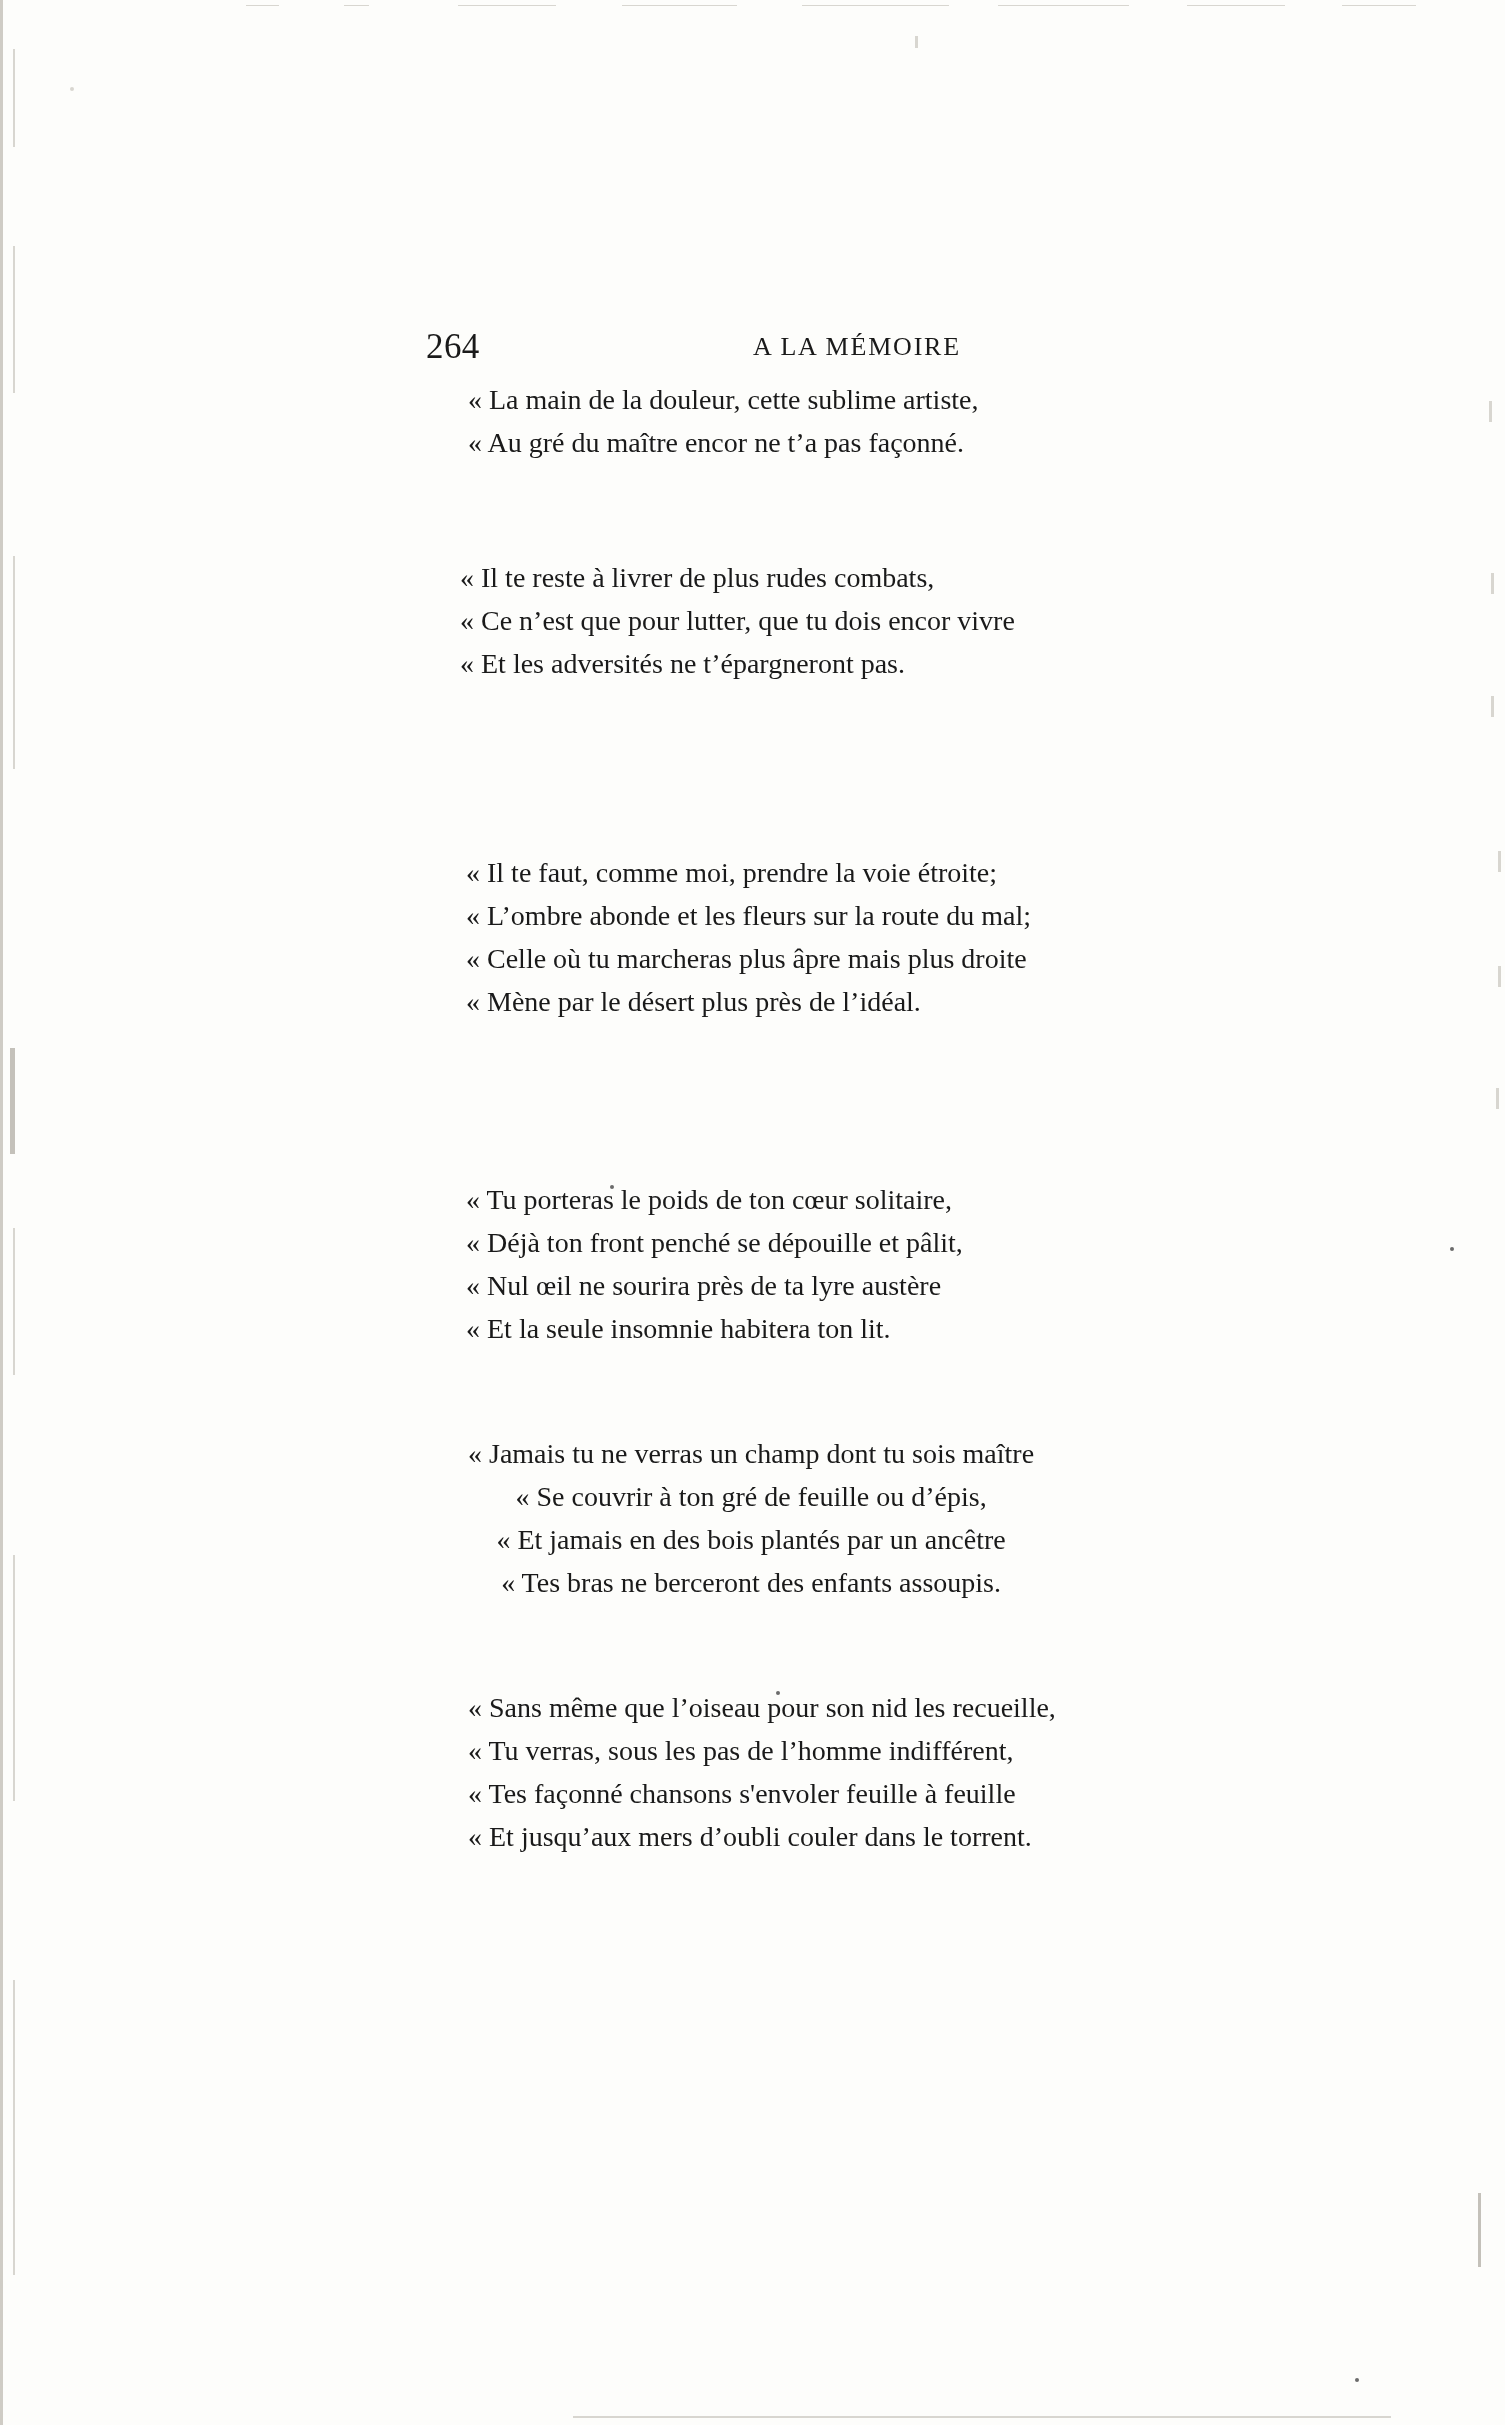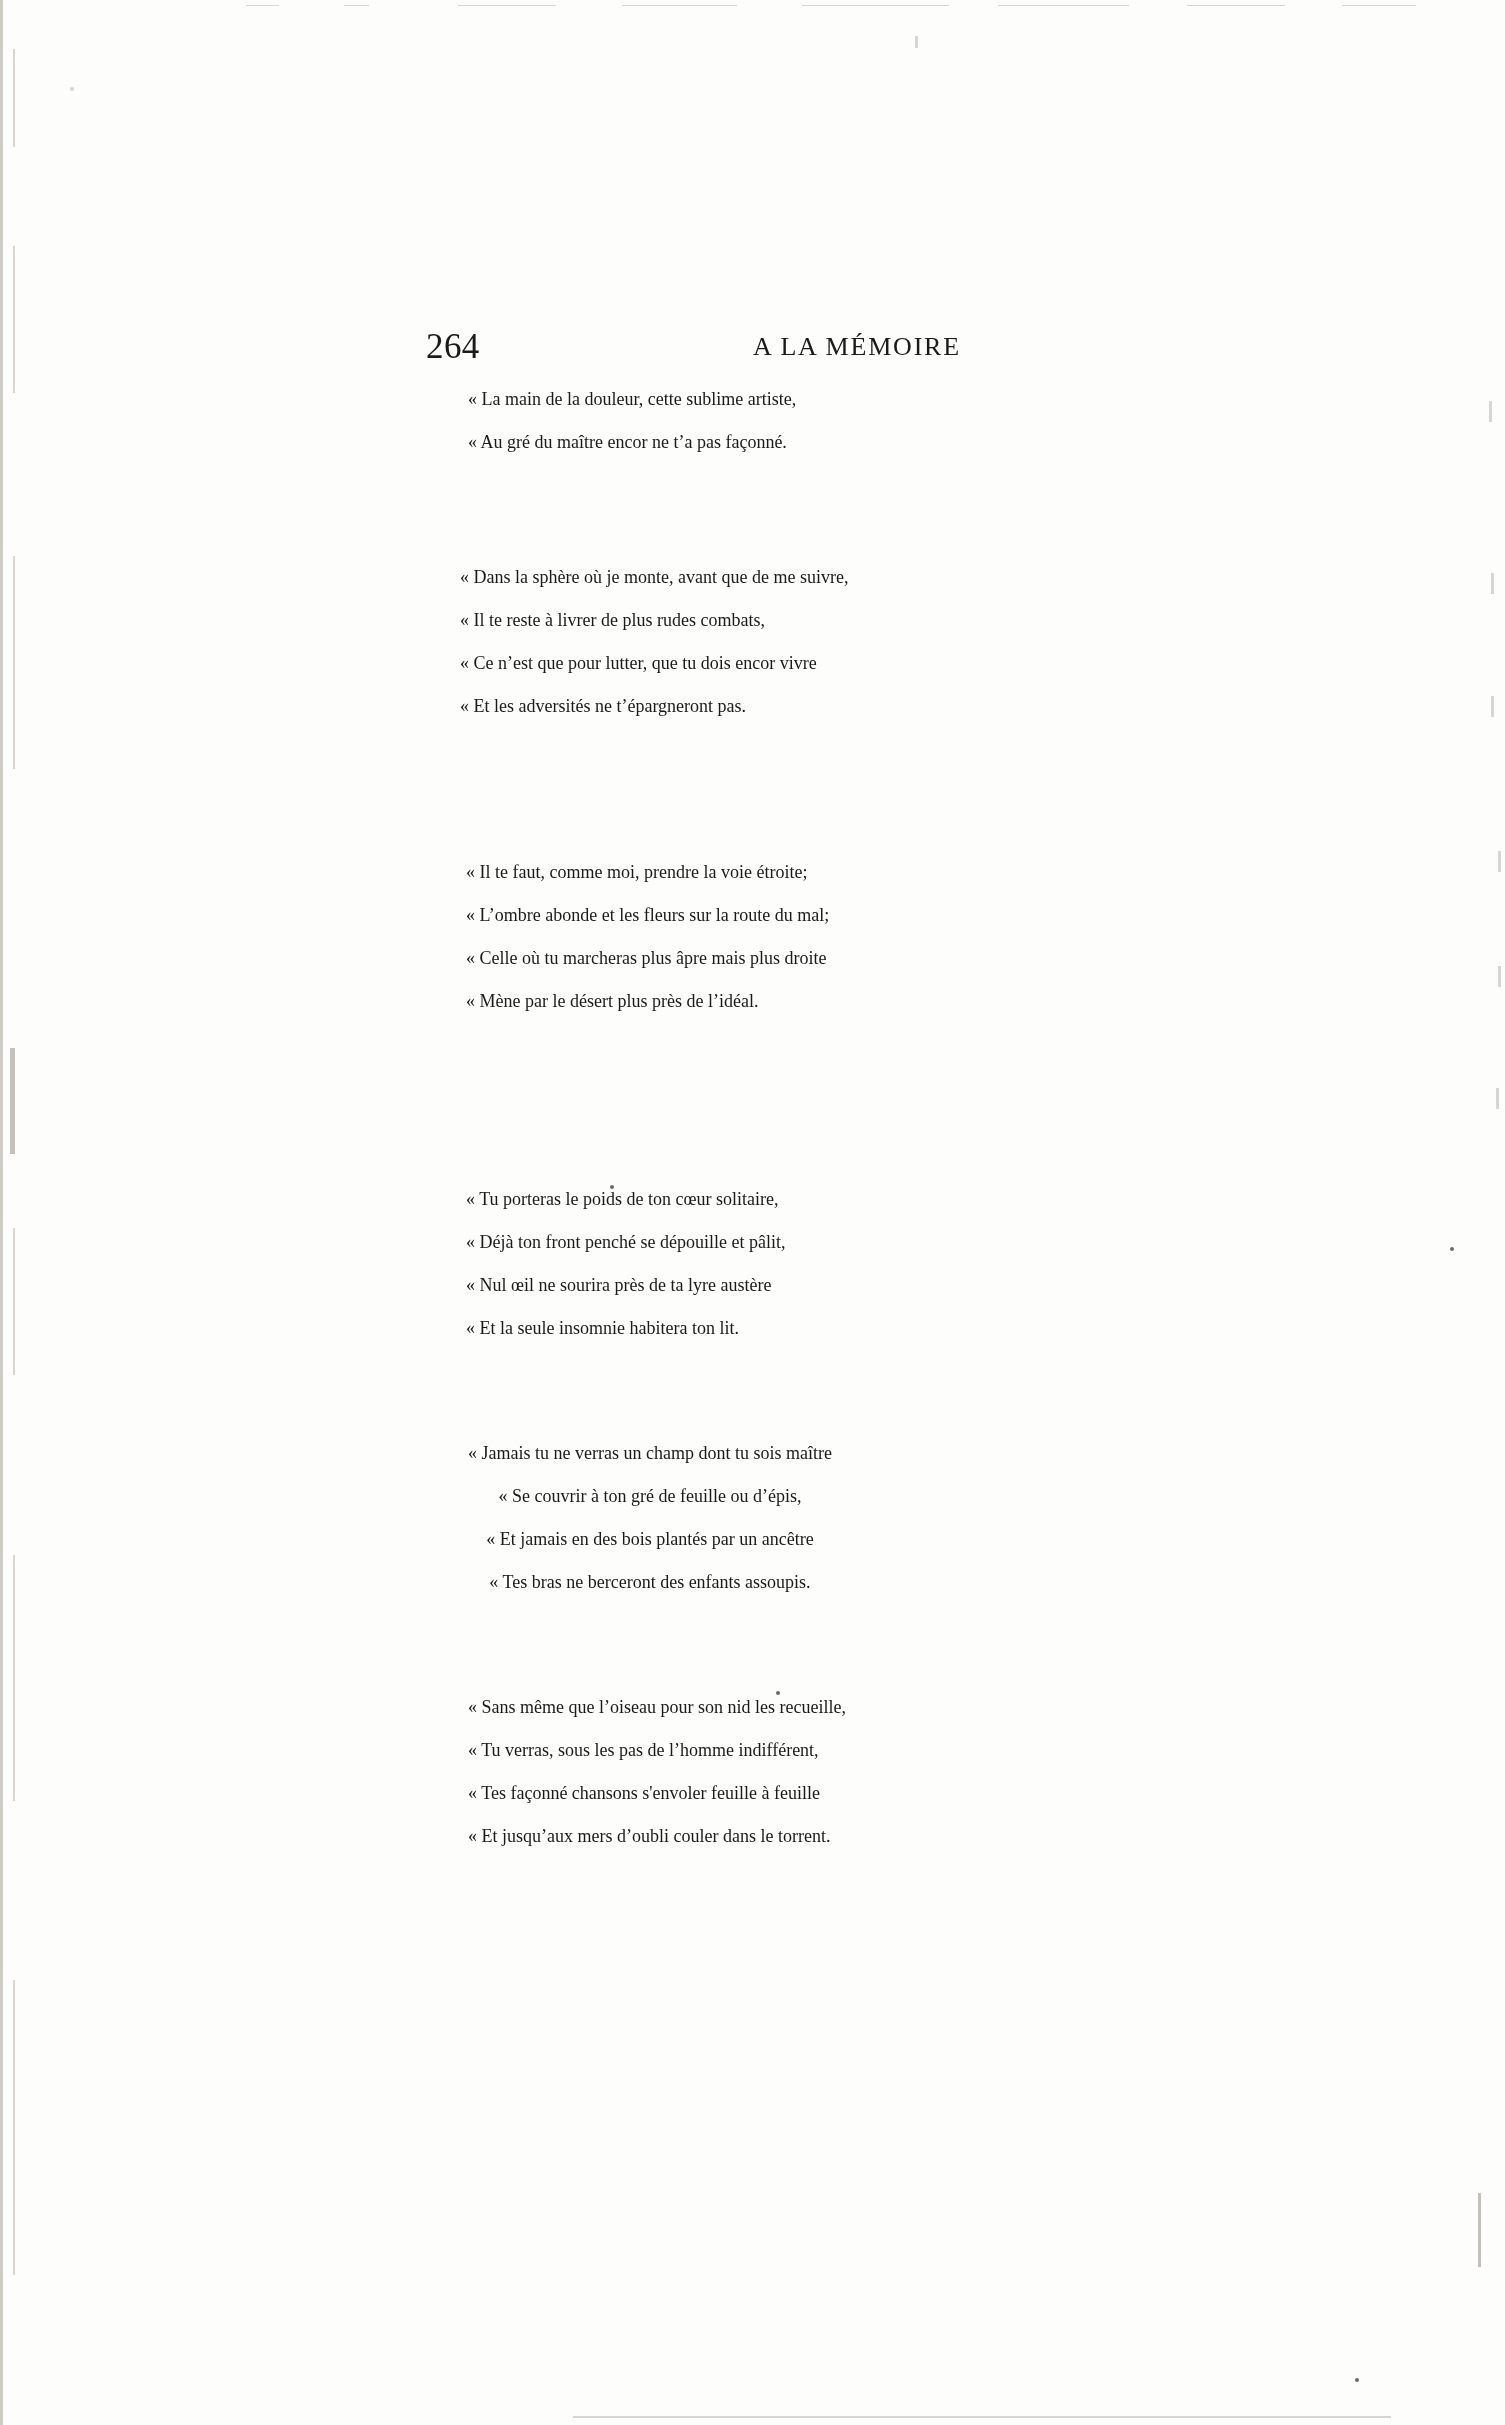--- a/index.html
+++ b/index.html
@@ -56,21 +56,21 @@
     left: 327px;
     top: 4.9px;
     font-size: 26px;
     letter-spacing: 1.8px;
     font-variant: small-caps;
     text-transform: uppercase;
   }
 
   .stanza {
     position: absolute;
-    font-size: 18px;
+    font-size: 28px;
     line-height: 43px;
     white-space: nowrap;
   }
   .verse {
     display: block;
     white-space: pre;
   }
 
   
   #stanza-0 { left: 468px; top: 378px; }
@@ -130,21 +130,20 @@
     <span class="folio">264</span>
     <span class="running-head">A LA MÉMOIRE</span>
   </div>
 
   <div class="stanza" id="stanza-0">
     <span class="verse">« La main de la douleur, cette sublime artiste,</span>
     <span class="verse">« Au gré du maître encor ne t’a pas façonné.</span>
   </div>
 
   <div class="stanza" id="stanza-1">
-    <span class="verse">« Dans la sphère où je monte, avant que de me suivre,</span>
     <span class="verse">« Il te reste à livrer de plus rudes combats,</span>
     <span class="verse">« Ce n’est que pour lutter, que tu dois encor vivre</span>
     <span class="verse">« Et les adversités ne t’épargneront pas.</span>
   </div>
 
   <div class="stanza" id="stanza-2">
     <span class="verse">« Il te faut, comme moi, prendre la voie étroite;</span>
     <span class="verse">« L’ombre abonde et les fleurs sur la route du mal;</span>
     <span class="verse">« Celle où tu marcheras plus âpre mais plus droite</span>
     <span class="verse">« Mène par le désert plus près de l’idéal.</span>

